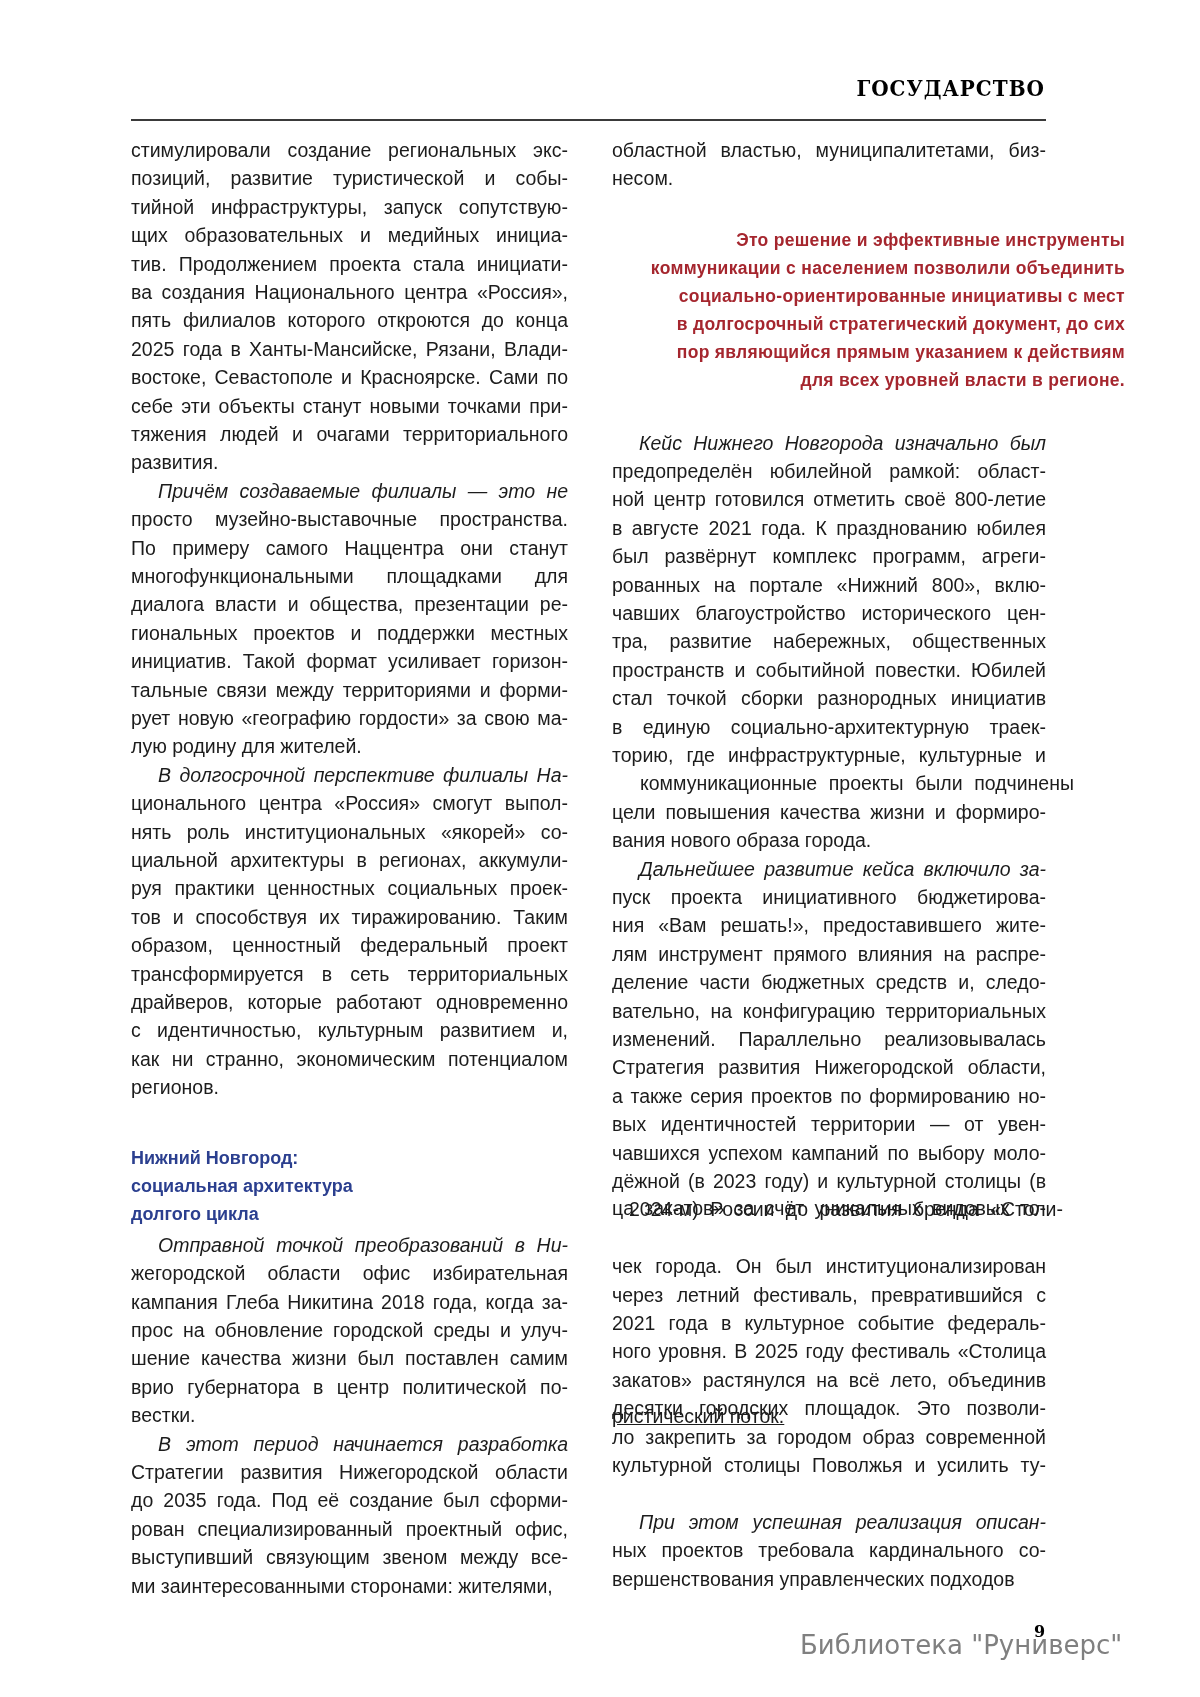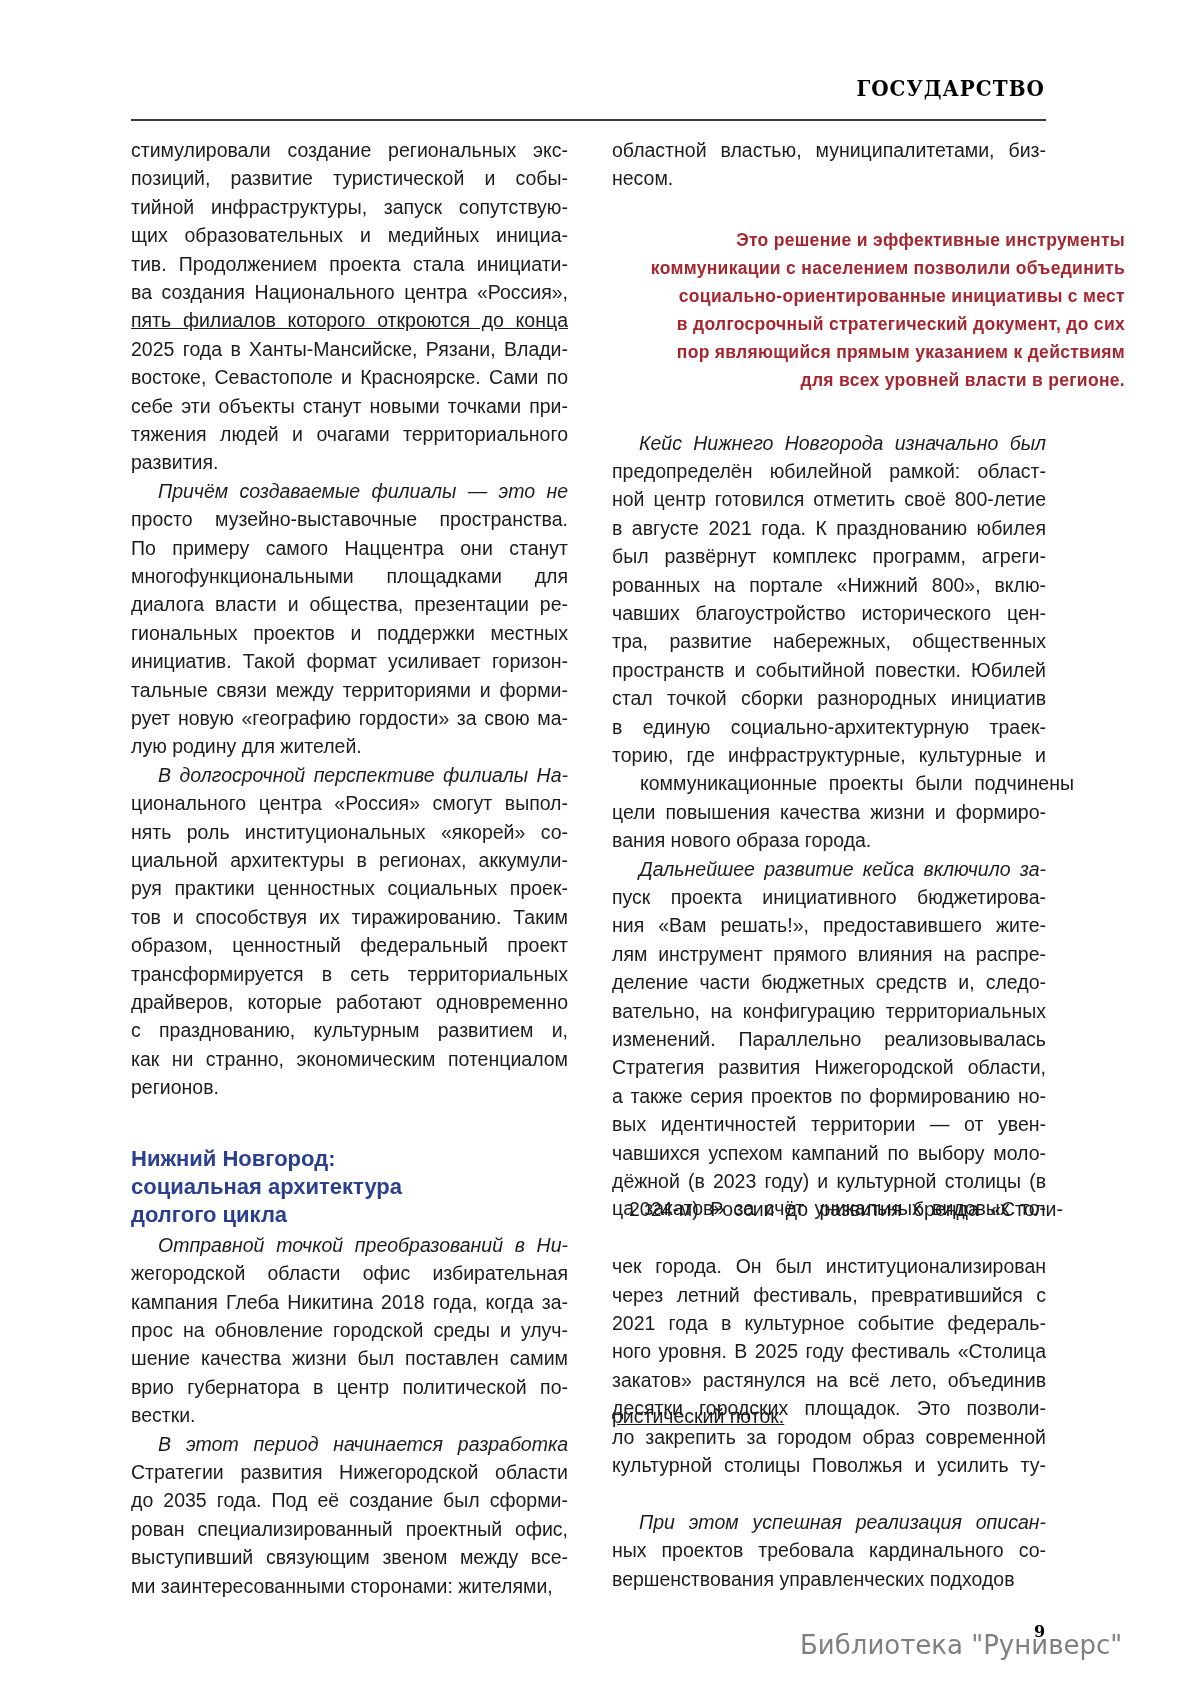--- a/index.html
+++ b/index.html
@@ -25,21 +25,21 @@
   .line {
     position: absolute; left: 0; width: 100%;
     font-size: 19.5px; line-height: 28px; height: 28px;
     white-space: nowrap;
     text-align: justify; text-align-last: justify;
   }
   .line.last { text-align-last: left; }
   .line.indent { padding-left: 27px; box-sizing: border-box; font-style: italic; }
   .heading-line {
     position: absolute; left: 0; width: 100%;
-    font-size: 22px; line-height: 29px; height: 29px; white-space: nowrap;
+    font-size: 18px; line-height: 29px; height: 29px; white-space: nowrap;
     font-weight: bold; color: #2b3f8f;
   }
   .quote {
     position: absolute; left: 600px; width: 525px; top: 226px;
   }
   .quote-line {
     position: absolute; right: 0; white-space: nowrap;
     font-size: 17.5px; line-height: 28px; height: 28px;
     font-weight: bold; color: #a5262e; letter-spacing: 0.3px;
     text-align: right;
@@ -62,21 +62,21 @@
 <div class="rule"></div>
 
 <div class="col col-left" style="top:136px;">
   <div id="l-p1"></div>
 <div class="line" style="top: 0px;">стимулировали создание региональных экс-</div>
     <div class="line" style="top: 28.4px;">позиций, развитие туристической и собы-</div>
     <div class="line" style="top: 56.8px;">тийной инфраструктуры, запуск сопутствую-</div>
     <div class="line" style="top: 85.2px;">щих образовательных и медийных инициа-</div>
     <div class="line" style="top: 113.6px;">тив. Продолжением проекта стала инициати-</div>
     <div class="line" style="top: 142px;">ва создания Национального центра «Россия»,</div>
-    <div class="line" style="top: 170.4px; text-decoration: underline;">пять филиалов которого откроются до конца</div>
+    <div class="line" style="top: 170.4px;">пять филиалов которого откроются до конца</div>
     <div class="line" style="top: 198.8px;">2025 года в Ханты-Мансийске, Рязани, Влади-</div>
     <div class="line" style="top: 227.2px;">востоке, Севастополе и Красноярске. Сами по</div>
     <div class="line" style="top: 255.6px;">себе эти объекты станут новыми точками при-</div>
     <div class="line" style="top: 284px;">тяжения людей и очагами территориального</div>
     <div class="line last" style="top: 312.4px;">развития.</div>
     <div class="line indent" style="top: 340.8px;">Причём создаваемые филиалы — это не</div>
     <div class="line" style="top: 369.2px;">просто музейно-выставочные пространства.</div>
     <div class="line" style="top: 397.6px;">По примеру самого Наццентра они станут</div>
     <div class="line" style="top: 426px;">многофункциональными площадками для</div>
     <div class="line" style="top: 454.4px;">диалога власти и общества, презентации ре-</div>
@@ -87,21 +87,21 @@
     <div class="line last" style="top: 596.4px;">лую родину для жителей.</div>
     <div class="line indent" style="top: 624.8px;">В долгосрочной перспективе филиалы На-</div>
     <div class="line" style="top: 653.2px;">ционального центра «Россия» смогут выпол-</div>
     <div class="line" style="top: 681.6px;">нять роль институциональных «якорей» со-</div>
     <div class="line" style="top: 710px;">циальной архитектуры в регионах, аккумули-</div>
     <div class="line" style="top: 738.4px;">руя практики ценностных социальных проек-</div>
     <div class="line" style="top: 766.8px;">тов и способствуя их тиражированию. Таким</div>
     <div class="line" style="top: 795.2px;">образом, ценностный федеральный проект</div>
     <div class="line" style="top: 823.6px;">трансформируется в сеть территориальных</div>
     <div class="line" style="top: 852px;">драйверов, которые работают одновременно</div>
-    <div class="line" style="top: 880.4px;">с празднованию, культурным развитием и,</div>
+    <div class="line" style="top: 880.4px;">с идентичностью, культурным развитием и,</div>
     <div class="line" style="top: 908.8px;">как ни странно, экономическим потенциалом</div>
     <div class="line last" style="top: 937.2px;">регионов.</div>
     <div class="heading-line" style="top: 1007.62px;">Нижний Новгород:</div>
     <div class="heading-line" style="top: 1036.02px;">социальная архитектура</div>
     <div class="heading-line" style="top: 1064.42px;">долгого цикла</div>
     <div class="line indent" style="top: 1094.82px;">Отправной точкой преобразований в Ни-</div>
     <div class="line" style="top: 1123.22px;">жегородской области офис избирательная</div>
     <div class="line" style="top: 1151.62px;">кампания Глеба Никитина 2018 года, когда за-</div>
     <div class="line" style="top: 1180.02px;">прос на обновление городской среды и улуч-</div>
     <div class="line" style="top: 1208.42px;">шение качества жизни был поставлен самим</div>

